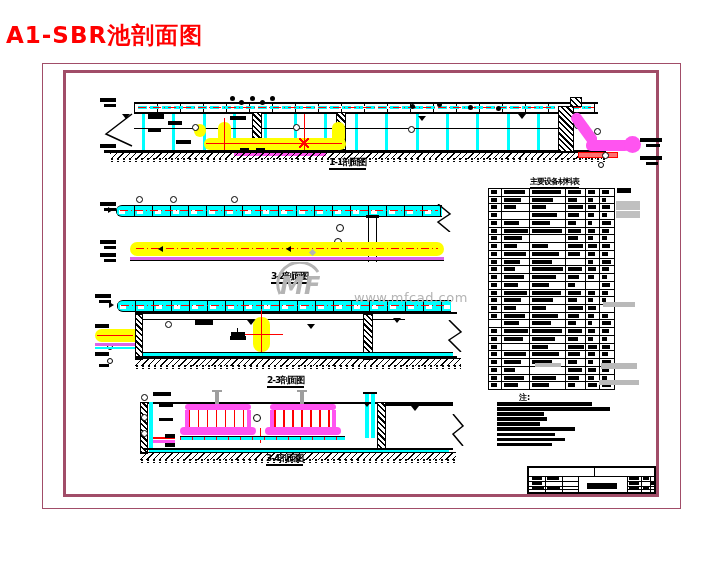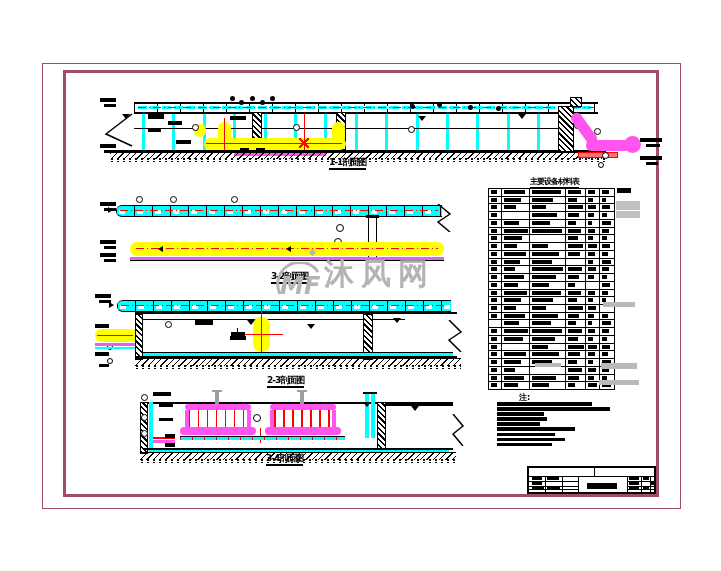--- a/index.html
+++ b/index.html
@@ -62,20 +62,21 @@
   #wm-url{position:absolute;left:78px;top:40px;font-size:13px;letter-spacing:0.5px;white-space:nowrap;}
   #wm-logo{position:absolute;left:0;top:12px;width:46px;height:44px;}
   #wm-logo span{position:absolute;left:4px;top:10px;font-size:24px;font-weight:bold;font-style:italic;}
   .spark{position:absolute;width:5px;height:5px;background:#b4b4b4;transform:rotate(45deg);}
 </style>
 </head>
 <body>
 
 <div id="canvas">
 
+  <div id="page-title">A1-SBR池剖面图</div>
   <div id="frame-outer"></div>
   <div id="frame-inner"></div>
 
   <div class="abs" id="d1" style="left:100px;top:94px;width:566px;height:96px;">
     <div class="ticks" style="left:34px;top:10px;width:464px;height:8px;"></div>
     <div class="blk" style="left:34px;top:8px;width:464px;height:2px;"></div>
     <div class="blk" style="left:34px;top:18px;width:464px;height:2px;"></div>
     <div class="cyadash" style="left:38px;top:12px;width:456px;height:3px;"></div>
     <div class="redash" style="left:38px;top:13px;width:456px;"></div>
     <div class="blk" style="left:0;top:4px;width:16px;height:4px;"></div>
@@ -850,16 +851,16 @@
   </div>
 
   <div id="watermark">
     <div class="spark" style="left:34px;top:0;"></div>
     <div id="wm-logo">
       <svg width="46" height="44" viewBox="0 0 46 44">
           <path d="M4,32 A22 22 0 0 1 42 10" fill="none" stroke="#b4b4b4" stroke-width="3"></path>
         </svg>
       <span>MF</span>
     </div>
-    <div id="wm-name">沐风网</div>
+    <div id="wm-url">www.mfcad.com</div>
   </div>
 
 </div>
 
 </body></html>

